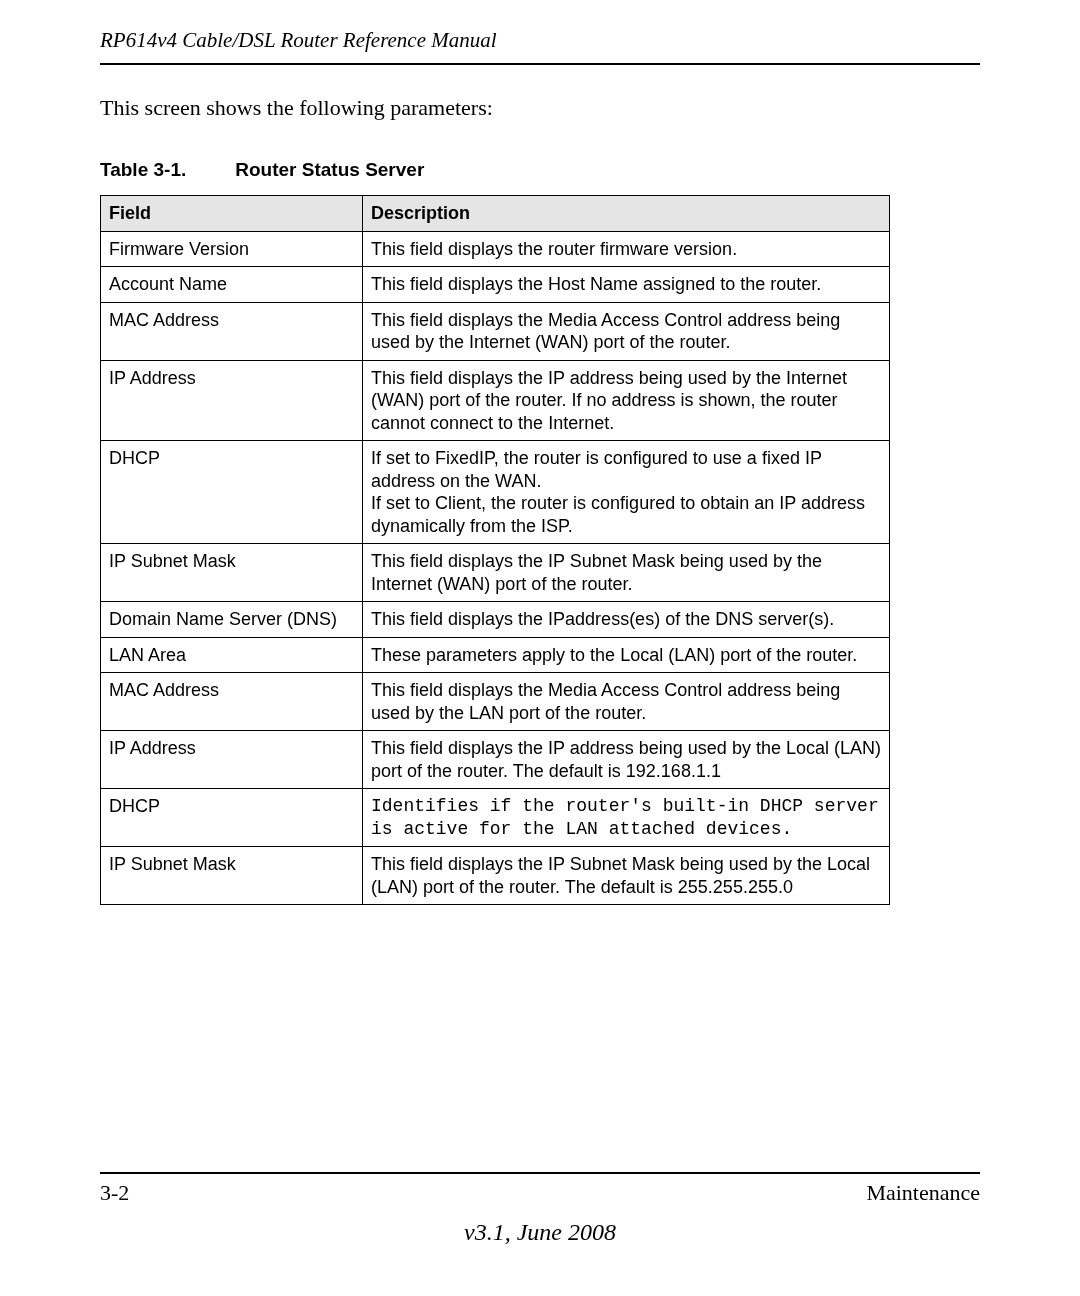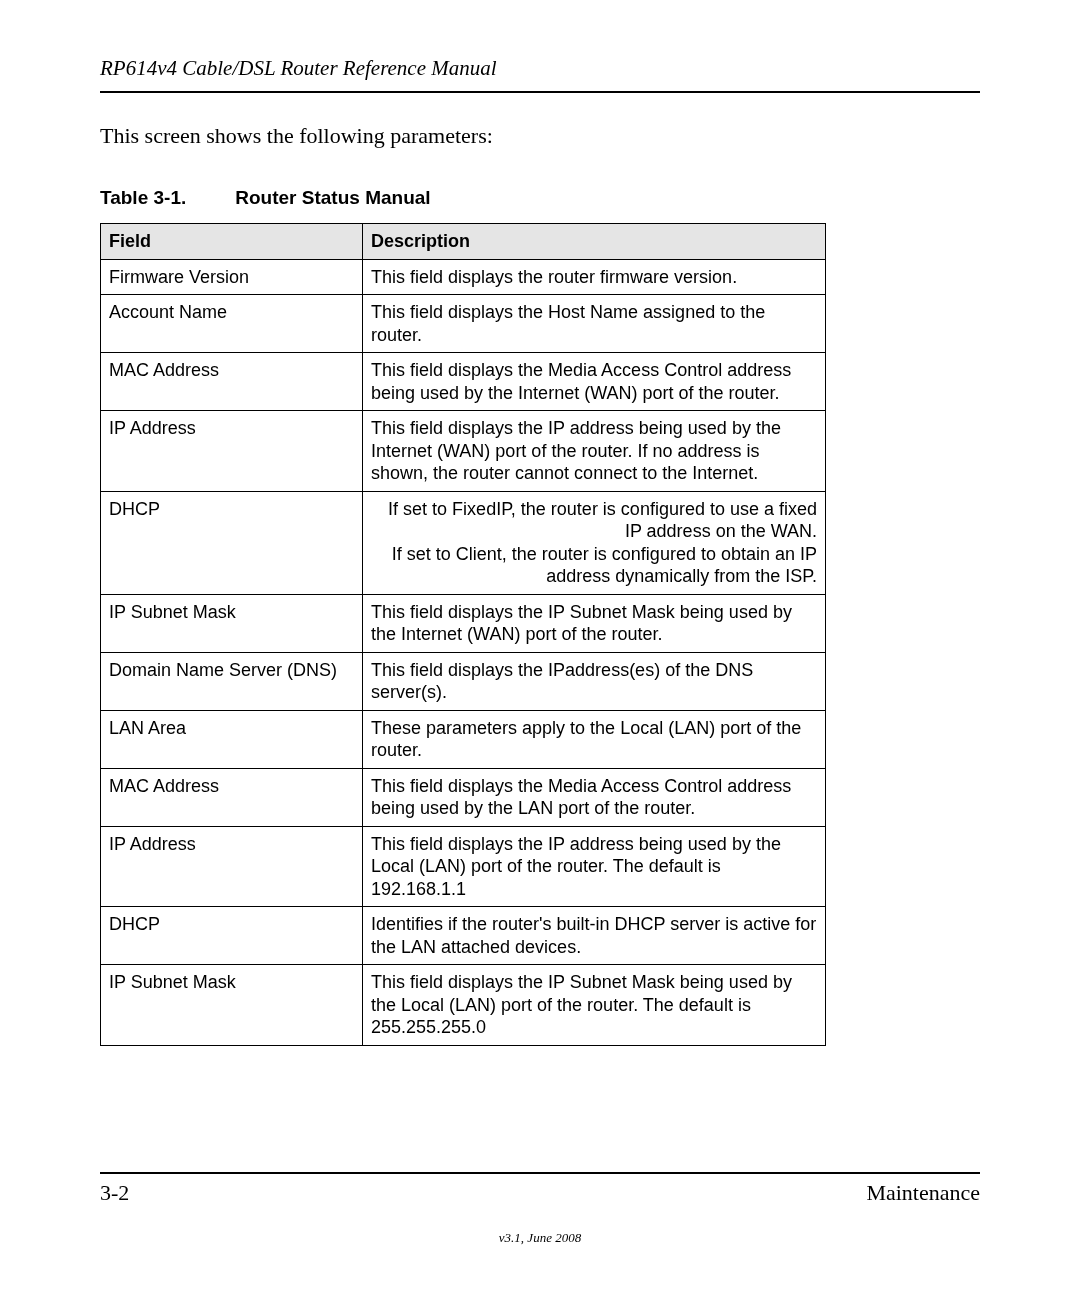--- a/index.html
+++ b/index.html
@@ -6,21 +6,21 @@
     margin: 0;
     padding: 0;
     background: #ffffff;
     font-family: Arial, Helvetica, sans-serif;
     width: 1080px;
     height: 1296px;
     position: relative;
     box-sizing: border-box;
   }
   .page {
-    padding: 56px 100px 0 100px;
+    padding: 28px 100px 0 100px;
     box-sizing: border-box;
   }
   .header-title {
     font-style: italic;
     font-size: 21px;
     font-family: "Times New Roman", Times, serif;
     margin-bottom: 10px;
   }
   .header-rule {
     border: none;
@@ -36,21 +36,21 @@
     font-weight: bold;
     font-size: 19px;
     margin-bottom: 14px;
   }
   .table-caption .tab-num {
     display: inline-block;
     width: 130px;
   }
   table.fields {
     border-collapse: collapse;
-    width: 726px;
+    width: 790px;
     font-size: 18px;
     line-height: 1.25;
   }
   table.fields th, table.fields td {
     border: 1.5px solid #000;
     text-align: left;
     vertical-align: top;
     padding: 6px 8px 6px 8px;
   }
   table.fields th {
@@ -81,35 +81,35 @@
     font-size: 22px;
   }
   .version-line {
     position: absolute;
     left: 0;
     right: 0;
     bottom: 50px;
     text-align: center;
     font-family: "Times New Roman", Times, serif;
     font-style: italic;
-    font-size: 13px;
+    font-size: 24px;
   }
 </style>
 </head>
 <body>
 
 <div class="page">
   <div class="header-title">RP614v4 Cable/DSL Router Reference Manual</div>
   <hr class="header-rule">
 
   <div class="intro-text">This screen shows the following parameters:</div>
 
   <div class="table-caption">
     <span class="tab-num">Table 3-1.</span>
-    <span>Router Status Manual</span>
+    <span>Router Status Server</span>
   </div>
 
   <table class="fields">
     <thead>
       <tr>
         <th>Field</th>
         <th>Description</th>
       </tr>
     </thead>
     <tbody id="table-body">
@@ -124,21 +124,21 @@
         <tr>
           <td class="field-col indent1">MAC Address</td>
           <td style="white-space: pre-line;">This field displays the Media Access Control address being used by the Internet (WAN) port of the router.</td>
         </tr>
         <tr>
           <td class="field-col indent1">IP Address</td>
           <td style="white-space: pre-line;">This field displays the IP address being used by the Internet (WAN) port of the router. If no address is shown, the router cannot connect to the Internet.</td>
         </tr>
         <tr>
           <td class="field-col indent1">DHCP</td>
-          <td style="white-space: pre-line; text-align: right;">If set to FixedIP, the router is configured to use a fixed IP address on the WAN.
+          <td style="white-space: pre-line;">If set to FixedIP, the router is configured to use a fixed IP address on the WAN.
 If set to Client, the router is configured to obtain an IP address dynamically from the ISP.</td>
         </tr>
         <tr>
           <td class="field-col indent1">IP Subnet Mask</td>
           <td style="white-space: pre-line;">This field displays the IP Subnet Mask being used by the Internet (WAN) port of the router.</td>
         </tr>
         <tr>
           <td class="field-col indent1">Domain Name Server (DNS)</td>
           <td style="white-space: pre-line;">This field displays the IPaddress(es) of the DNS server(s).</td>
         </tr>
@@ -149,21 +149,21 @@
         <tr>
           <td class="field-col indent1">MAC Address</td>
           <td style="white-space: pre-line;">This field displays the Media Access Control address being used by the LAN port of the router.</td>
         </tr>
         <tr>
           <td class="field-col indent1">IP Address</td>
           <td style="white-space: pre-line;">This field displays the IP address being used by the Local (LAN) port of the router. The default is 192.168.1.1</td>
         </tr>
         <tr>
           <td class="field-col indent1">DHCP</td>
-          <td style="white-space: pre-line;">Identifies if the router's built-in DHCP server is active for the LAN attached devices.</td>
+          <td style="white-space: pre-line; font-family: Liberation Mono, monospace;">Identifies if the router's built-in DHCP server is active for the LAN attached devices.</td>
         </tr>
         <tr>
           <td class="field-col indent1">IP Subnet Mask</td>
           <td style="white-space: pre-line;">This field displays the IP Subnet Mask being used by the Local (LAN) port of the router. The default is 255.255.255.0</td>
         </tr>
       </tbody>
   </table>
 </div>
 
 <div class="footer">

